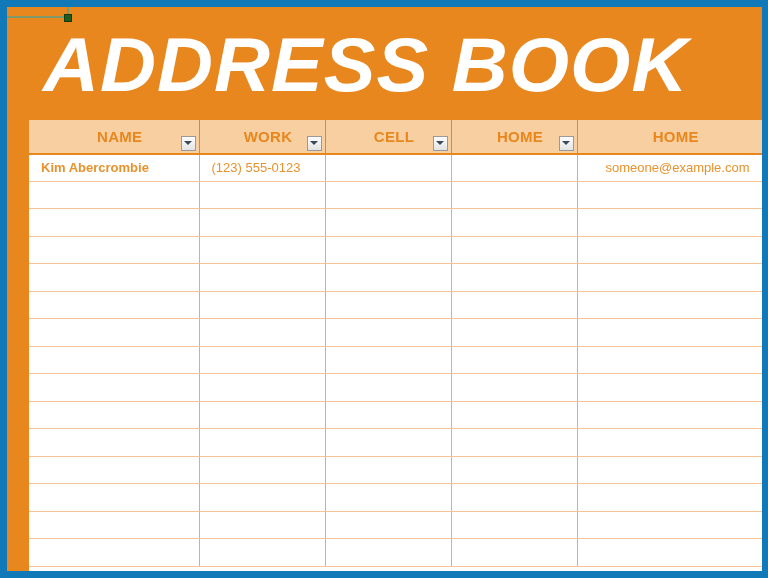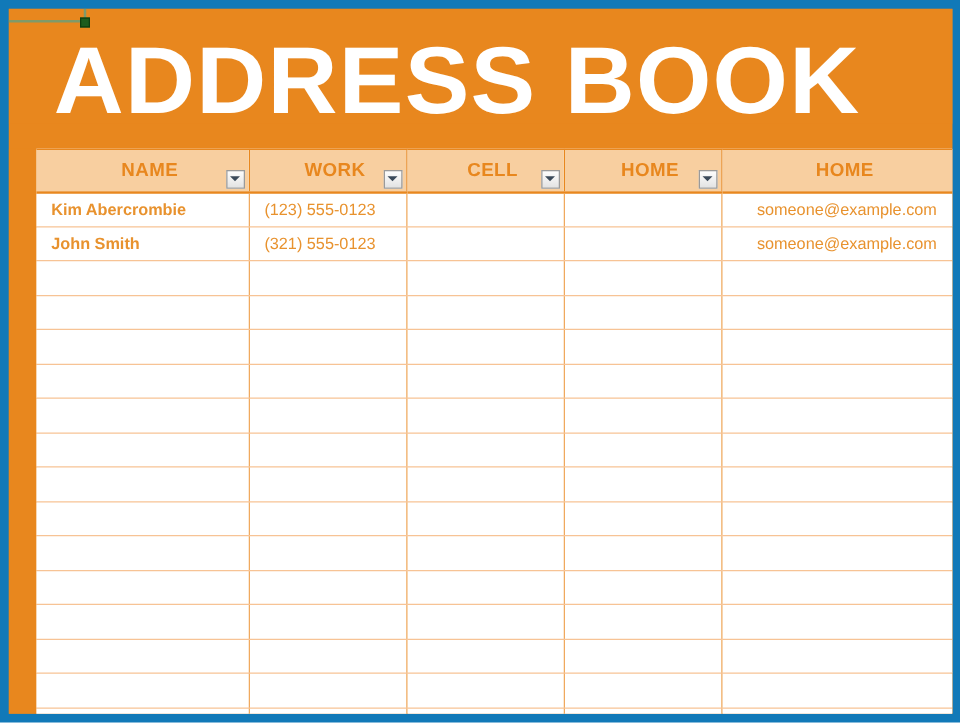--- a/index.html
+++ b/index.html
@@ -68,20 +68,21 @@
   }
 
   
   #title-banner {
     position: absolute;
     left: 0;
     top: 0;
     right: 0;
     height: 92px;
     background: #e8871e;
+    font-style: italic;
   }
   #doc-title {
     position: absolute;
     left: 36px;
     top: 20px;
     font-family: "Liberation Sans Narrow", "Liberation Sans", sans-serif;
     font-size: 76px;
     line-height: 76px;
     font-weight: bold;
     color: #ffffff;
@@ -223,27 +224,20 @@
         </thead>
         <tbody id="table-body">
             <tr>
               <td class="c-name">Kim Abercrombie</td>
               <td class="c-work">(123) 555-0123</td>
               <td class="c-cell"></td>
               <td class="c-home"></td>
               <td class="c-email">someone@example.com</td>
             </tr>
             <tr>
-              <td class="c-name">John Smith</td>
-              <td class="c-work">(321) 555-0123</td>
-              <td class="c-cell"></td>
-              <td class="c-home"></td>
-              <td class="c-email">someone@example.com</td>
-            </tr>
-            <tr>
               <td class="c-name"></td>
               <td class="c-work"></td>
               <td class="c-cell"></td>
               <td class="c-home"></td>
               <td class="c-email"></td>
             </tr>
             <tr>
               <td class="c-name"></td>
               <td class="c-work"></td>
               <td class="c-cell"></td>

